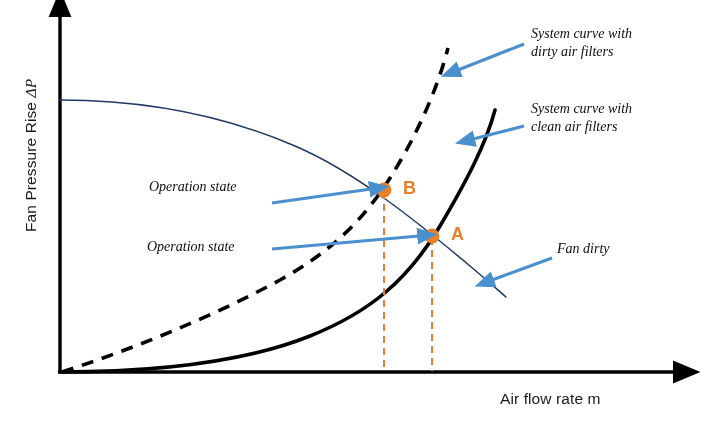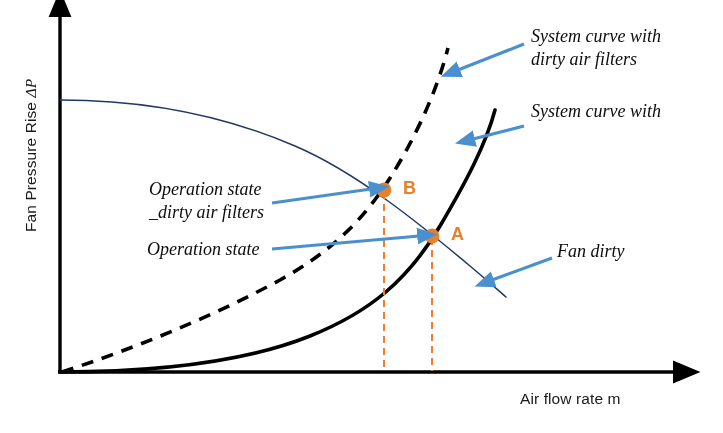--- a/index.html
+++ b/index.html
@@ -22,41 +22,40 @@
     width: 723px;
     height: 433px;
   }
   .axis-label-x {
     position: absolute;
     font-family: "Liberation Sans", sans-serif;
     font-size: 15.5px;
     color: #1a1a1a;
     white-space: nowrap;
     letter-spacing: 0.1px;
-    margin-left: 20px;
   }
   .axis-label-y {
     position: absolute;
     font-family: "Liberation Sans", sans-serif;
     font-size: 15.5px;
     color: #1a1a1a;
     white-space: nowrap;
     transform-origin: 0 0;
     transform: rotate(-90deg);
     letter-spacing: 0.1px;
   }
   .axis-label-y .sym {
     font-family: "Liberation Serif", serif;
     font-style: italic;
   }
   .callout {
     position: absolute;
     font-family: "Liberation Serif", serif;
     font-style: italic;
-    font-size: 18px;
+    font-size: 14px;
     color: #0d0d0d;
     line-height: 1.28;
     white-space: nowrap;
   }
   .callout.right-block { text-align: left; }
   .callout.left-block  { text-align: left; margin-left: 25px; }
   .pt-label {
     position: absolute;
     font-family: "Liberation Sans", sans-serif;
     font-weight: bold;
@@ -122,29 +121,29 @@
 
   <div class="axis-label-x" style="left:500px; top:390px;">Air flow rate m</div>
 
   <div class="callout right-block" style="left:531px; top:25px;">
     <div>System curve with</div>
     <div>dirty air filters</div>
   </div>
 
   <div class="callout right-block" style="left:531px; top:100px;">
     <div>System curve with</div>
+    <div>clean air filters</div>
   </div>
 
   <div class="callout right-block" style="left:557px; top:240px;">
     <div>Fan dirty</div>
   </div>
 
   <div class="callout left-block" style="left:124px; top:178px;">
     <div>Operation state</div>
-    <div>_dirty air filters</div>
   </div>
 
   <div class="callout left-block" style="left:122px; top:238px;">
     <div>Operation state</div>
   </div>
 
   <div class="pt-label" style="left:403px; top:178px;">B</div>
   <div class="pt-label" style="left:451px; top:224px;">A</div>
 
 </div>

